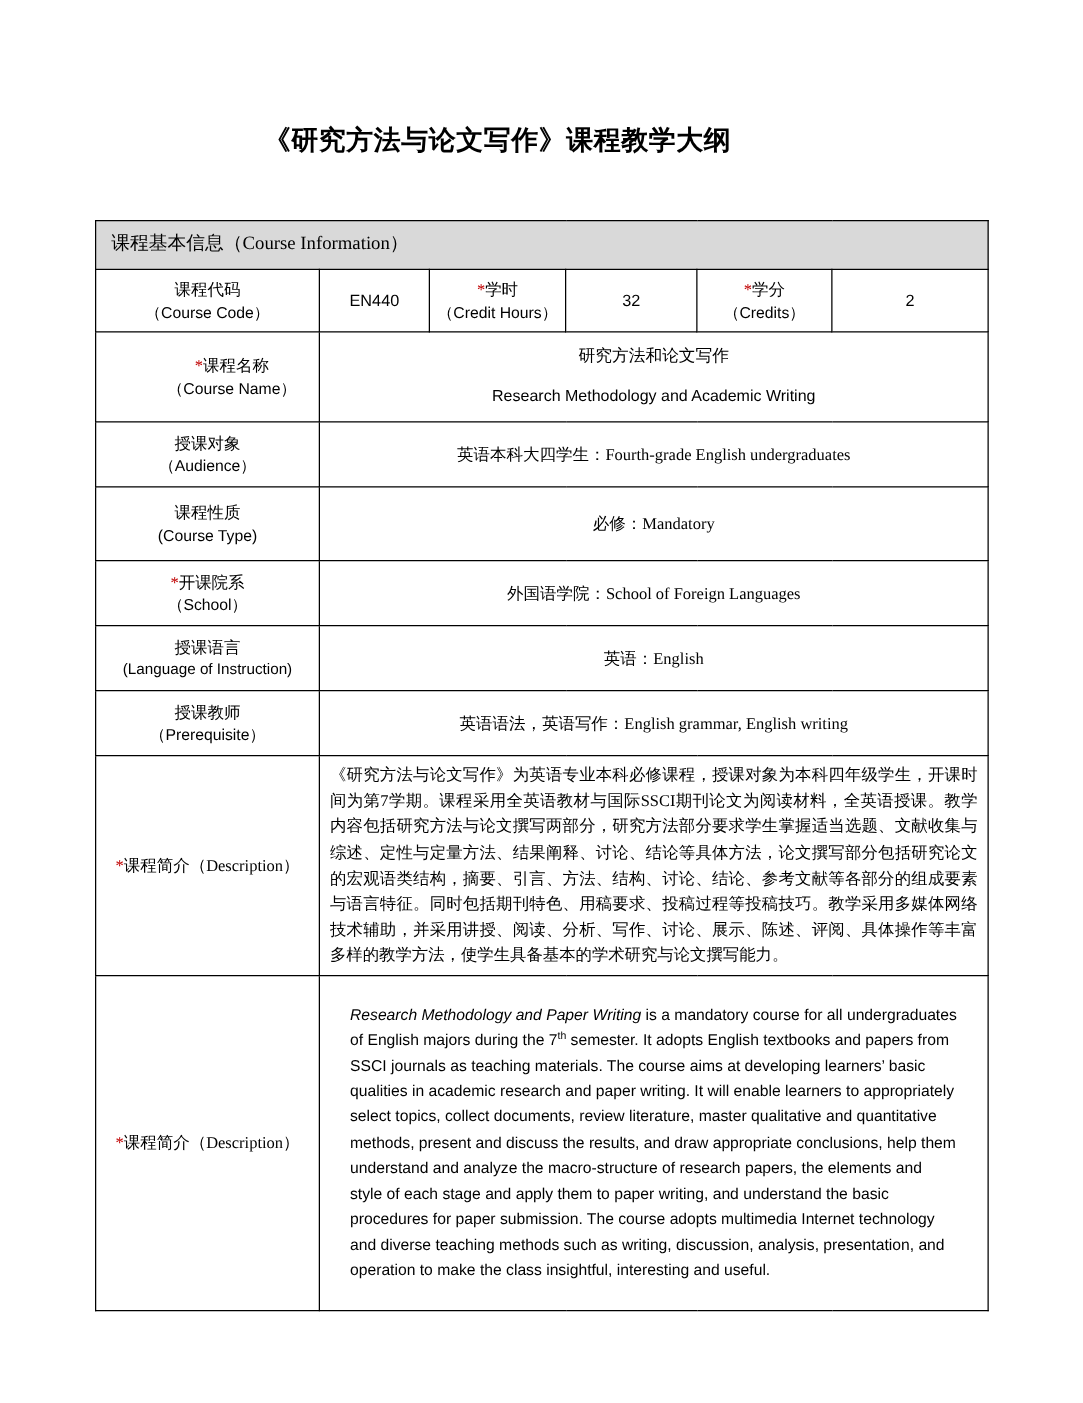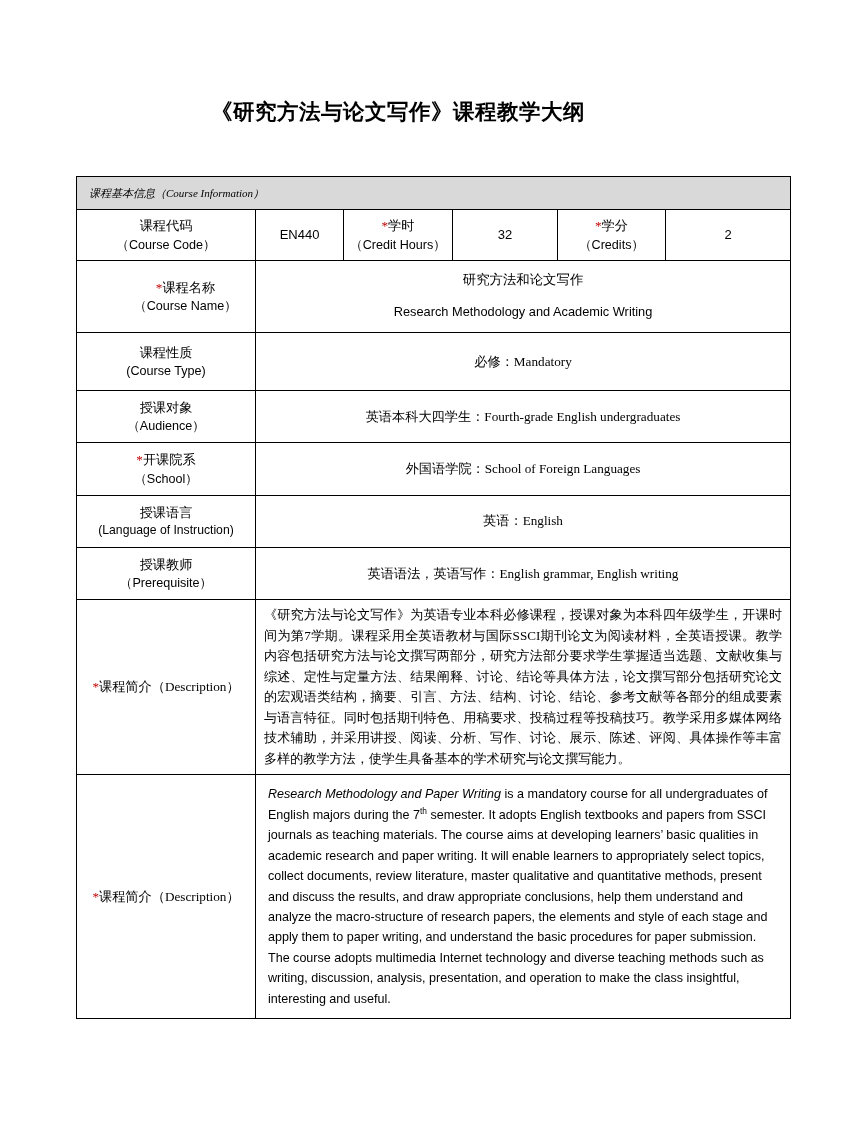--- a/index.html
+++ b/index.html
@@ -46,22 +46,21 @@
   table.syllabus td {
     border: 1px solid #000000;
     padding: 4px 5px;
     vertical-align: middle;
     word-wrap: break-word;
   }
   .band {
     background: #d9d9d9;
     text-align: left;
     padding: 9px 12px !important;
-    font-size: 11px;
-    font-style: italic;
+    font-size: 15px;
   }
   .lbl {
     text-align: center;
     line-height: 1.45;
     padding-top: 6px !important;
     padding-bottom: 6px !important;
   }
   .star {
     color: #c00000;
   }
@@ -100,21 +99,21 @@
     font-size: 13.1px;
     line-height: 1.57;
     text-align: justify;
     margin: 0;
   }
   .desc-en {
     font-family: "Liberation Sans", "DejaVu Sans", sans-serif;
     font-size: 12.55px;
     line-height: 1.63;
     text-align: left;
-    margin: 4px;
+    margin: 16px;
   }
   .desc-en i {
     font-style: italic;
   }
   .desc-en sup {
     font-size: 8.4px;
     vertical-align: super;
     line-height: 0;
   }
   .lbl-desc {
@@ -168,37 +167,37 @@
           <span class="zh-line"><span class="star">*</span><span>课程名称</span></span>
           <span class="en-line">（Course Name）</span>
         </td>
         <td class="name-cell" colspan="5">
           <span class="cn">研究方法和论文写作</span>
           <span class="en">Research Methodology and Academic Writing</span>
         </td>
       </tr>
 
       <tr>
+        <td class="lbl" style="padding-top:7px !important;padding-bottom:7px !important;">
+          <span class="zh-line">授课对象</span>
+          <span class="en-line">（Audience）</span>
+        </td>
+        <td class="val-mixed" colspan="5">英语本科大四学生：Fourth-grade English undergraduates</td>
+      </tr>
+
+      <tr>
         <td class="lbl" style="padding-top:10px !important;padding-bottom:10px !important;">
           <span class="zh-line">课程性质</span>
           <span class="en-line">(Course Type)</span>
         </td>
         <td class="val-mixed" colspan="5">必修：Mandatory</td>
       </tr>
 
       <tr>
         <td class="lbl" style="padding-top:7px !important;padding-bottom:7px !important;">
-          <span class="zh-line">授课对象</span>
-          <span class="en-line">（Audience）</span>
-        </td>
-        <td class="val-mixed" colspan="5">英语本科大四学生：Fourth-grade English undergraduates</td>
-      </tr>
-
-      <tr>
-        <td class="lbl" style="padding-top:7px !important;padding-bottom:7px !important;">
           <span class="zh-line"><span class="star">*</span><span>开课院系</span></span>
           <span class="en-line">（School）</span>
         </td>
         <td class="val-mixed" colspan="5">外国语学院：School of Foreign Languages</td>
       </tr>
 
       <tr>
         <td class="lbl" style="padding-top:7px !important;padding-bottom:7px !important;">
           <span class="zh-line">授课语言</span>
           <span class="en-line" style="font-size:12.2px">(Language of Instruction)</span>

